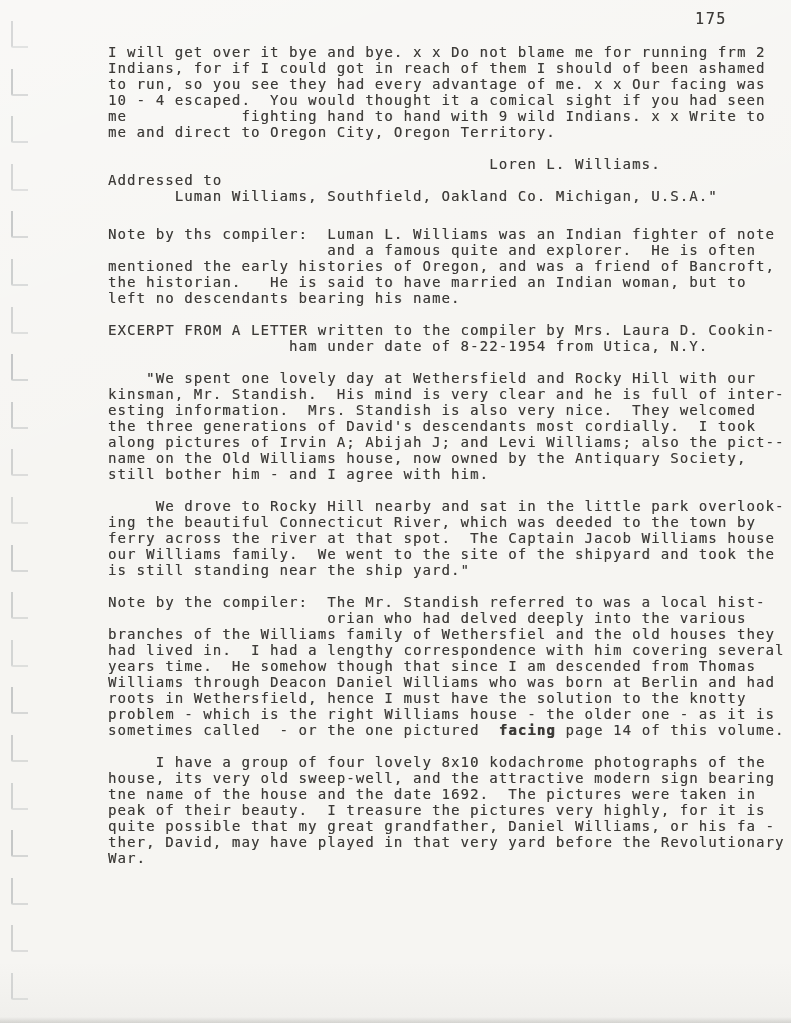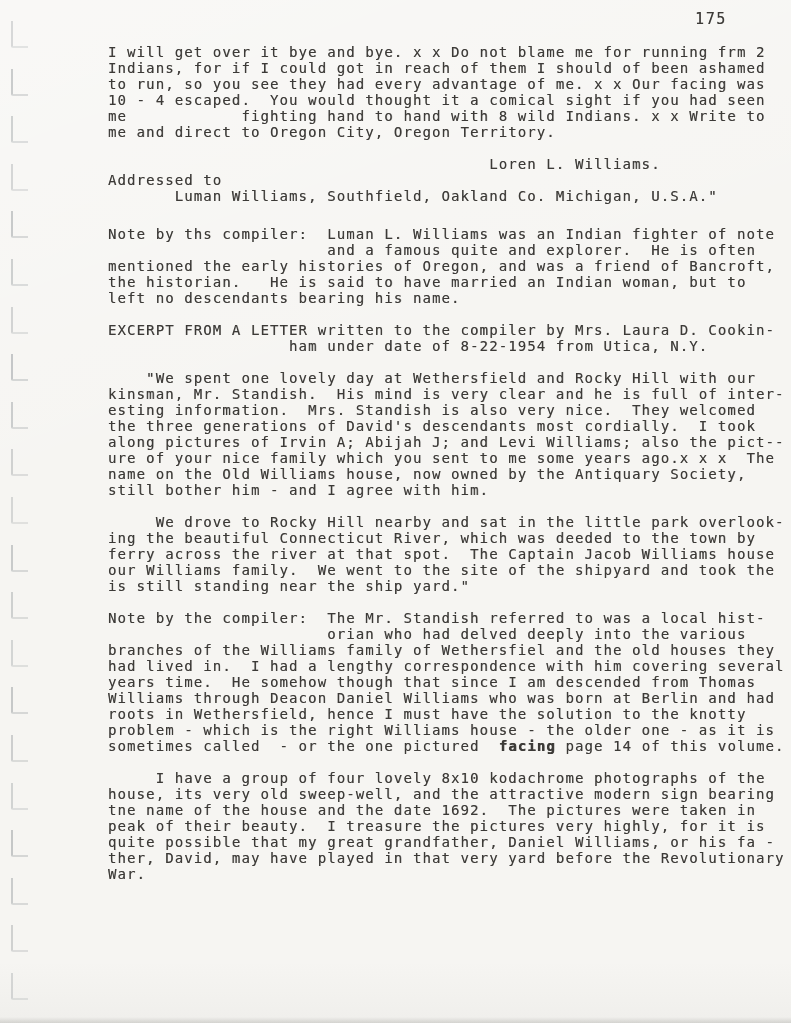--- a/index.html
+++ b/index.html
@@ -69,42 +69,41 @@
 </head>
 <body>
 
 <div class="page">
   <div class="pageno">175</div>
   <div class="typed">
       <div class="line">I will get over it bye and bye. x x Do not blame me for running frm 2</div>
       <div class="line">Indians, for if I could got in reach of them I should of been ashamed</div>
       <div class="line">to run, so you see they had every advantage of me. x x Our facing was</div>
       <div class="line">10 - 4 escaped.  You would thought it a comical sight if you had seen</div>
-      <div class="line">me            fighting hand to hand with 8 wild Indians. x x Write to</div>
+      <div class="line">me            fighting hand to hand with 9 wild Indians. x x Write to</div>
       <div class="line">me and direct to Oregon City, Oregon Territory.</div>
       <div class="line"></div>
       <div class="line">                                        Loren L. Williams.</div>
       <div class="line">Addressed to</div>
       <div class="line">       Luman Williams, Southfield, Oakland Co. Michigan, U.S.A."</div>
       <div class="line"></div>
       <div class="line" style="margin-top: 6px;"><span>Note by ths compiler:  Luman L. Williams was an Indian fighter of note</span></div>
       <div class="line">                       and a famous quite and explorer.  He is often</div>
       <div class="line">mentioned the early histories of Oregon, and was a friend of Bancroft,</div>
       <div class="line">the historian.   He is said to have married an Indian woman, but to</div>
       <div class="line">left no descendants bearing his name.</div>
       <div class="line"></div>
       <div class="line">EXCERPT FROM A LETTER written to the compiler by Mrs. Laura D. Cookin-</div>
       <div class="line">                   ham under date of 8-22-1954 from Utica, N.Y.</div>
       <div class="line"></div>
       <div class="line">    "We spent one lovely day at Wethersfield and Rocky Hill with our</div>
       <div class="line">kinsman, Mr. Standish.  His mind is very clear and he is full of inter-</div>
       <div class="line">esting information.  Mrs. Standish is also very nice.  They welcomed</div>
       <div class="line">the three generations of David's descendants most cordially.  I took</div>
       <div class="line">along pictures of Irvin A; Abijah J; and Levi Williams; also the pict--</div>
-      <div class="line">ure of your nice family which you sent to me some years ago.x x x  The</div>
       <div class="line">name on the Old Williams house, now owned by the Antiquary Society,</div>
       <div class="line">still bother him - and I agree with him.</div>
       <div class="line"></div>
       <div class="line">     We drove to Rocky Hill nearby and sat in the little park overlook-</div>
       <div class="line">ing the beautiful Connecticut River, which was deeded to the town by</div>
       <div class="line">ferry across the river at that spot.  The Captain Jacob Williams house</div>
       <div class="line">our Williams family.  We went to the site of the shipyard and took the</div>
       <div class="line">is still standing near the ship yard."</div>
       <div class="line"></div>
       <div class="line">Note by the compiler:  The Mr. Standish referred to was a local hist-</div>

